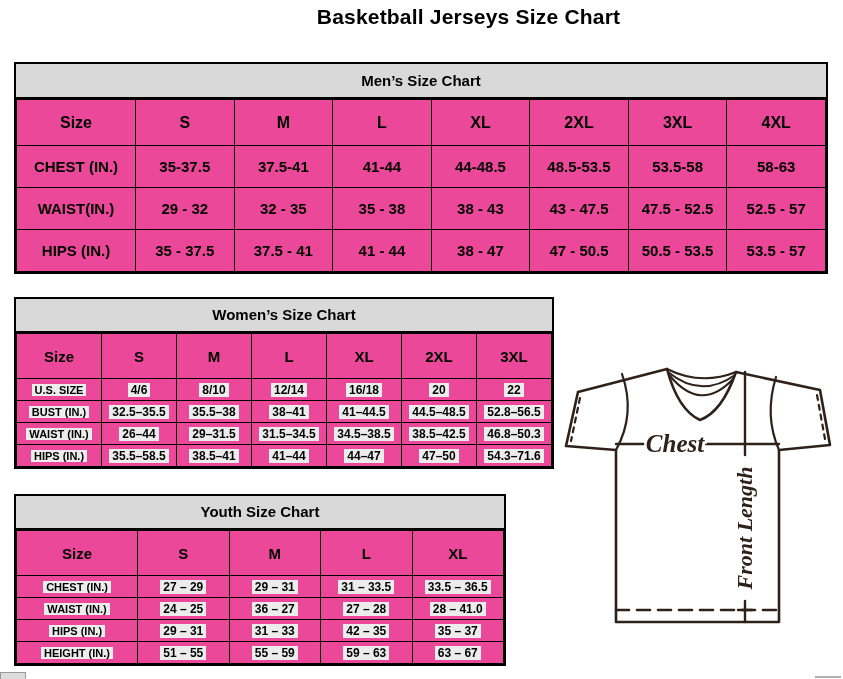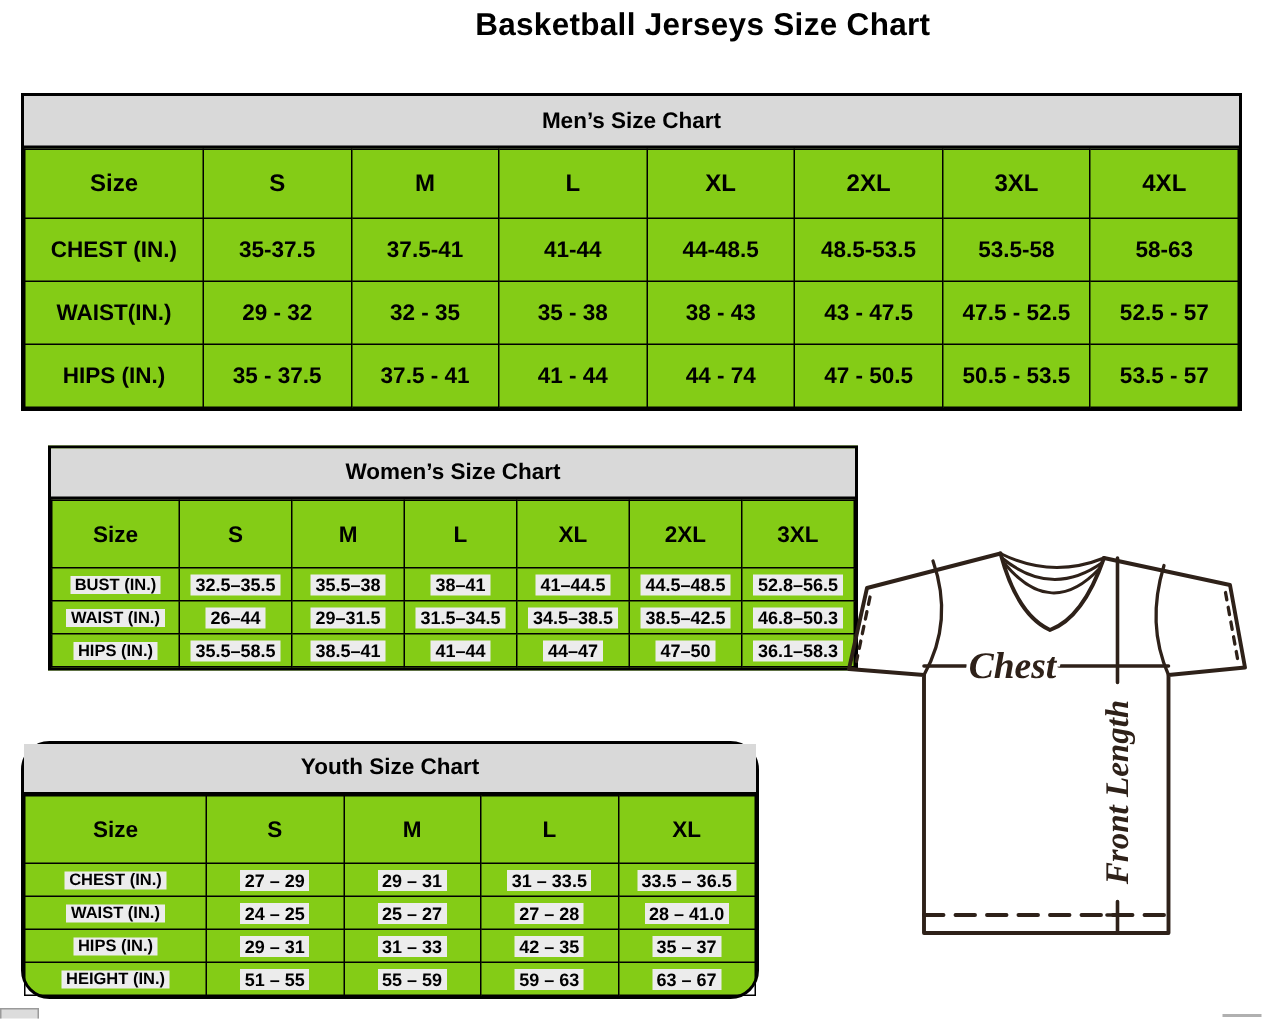--- a/index.html
+++ b/index.html
@@ -4,42 +4,42 @@
 <style>
   html,body{margin:0;padding:0;}
   body{
     width:843px;height:679px;position:relative;background:#ffffff;
     font-family:"Liberation Sans",sans-serif;color:#000;overflow:hidden;
   }
   .doc-title{
     position:absolute;top:5px;left:0;width:843px;text-align:center;
     font-size:21px;font-weight:bold;letter-spacing:0.2px;margin-left:47px;
   }
-  .chart{position:absolute;border:2px solid #000;background:#84cc16;}
+  .chart{position:absolute;border:2px solid #000;background:#ec4899;}
   .chart-title{
     background:#d9d9d9;border-bottom:2px solid #000;text-align:center;
     font-weight:bold;font-size:15px;
   }
   table{border-collapse:collapse;table-layout:fixed;width:100%;}
   th,td{border:1px solid #000;text-align:center;font-weight:bold;vertical-align:middle;padding:0;}
   
   #mens{left:14px;top:62px;width:810px;}
   #mens .chart-title{height:33px;line-height:33px;}
   #mens th{height:45px;font-size:16px;}
   #mens td{height:41px;font-size:15px;}
   #mens th:first-child{width:118px;}
   
-  #womens{left:32px;top:297px;width:536px;}
+  #womens{left:14px;top:297px;width:536px;}
   #womens .chart-title{height:32px;line-height:32px;}
   #womens th{height:44px;font-size:15px;}
   #womens td{height:21px;font-size:12px;}
   #womens th:first-child{width:84px;}
   #womens td:first-child{font-size:11px;}
   
-  #youth{left:14px;top:494px;width:488px;border-radius:19px;}
+  #youth{left:14px;top:494px;width:488px;}
   #youth .chart-title{height:32px;line-height:32px;}
   #youth th{height:44px;font-size:15px;}
   #youth td{height:21px;font-size:12px;}
   #youth th:first-child{width:120px;}
   #youth td:first-child{font-size:11px;}
   
   .lt td .hl{background:#ececec;padding:0 3px;}
   
   .diagram{position:absolute;left:558px;top:358px;width:286px;height:278px;text-align:right;}
   .diagram svg{display:block;}
@@ -95,21 +95,21 @@
           <td><span class="hl">38 - 43</span></td>
           <td><span class="hl">43 - 47.5</span></td>
           <td><span class="hl">47.5 - 52.5</span></td>
           <td><span class="hl">52.5 - 57</span></td>
         </tr>
         <tr>
           <td><span class="hl">HIPS (IN.)</span></td>
           <td><span class="hl">35 - 37.5</span></td>
           <td><span class="hl">37.5 - 41</span></td>
           <td><span class="hl">41 - 44</span></td>
-          <td><span class="hl">44 - 74</span></td>
+          <td><span class="hl">38 - 47</span></td>
           <td><span class="hl">47 - 50.5</span></td>
           <td><span class="hl">50.5 - 53.5</span></td>
           <td><span class="hl">53.5 - 57</span></td>
         </tr>
       </tbody>
     </table>
 </div>
 
 <div class="chart" id="womens">
   <div class="chart-title">Women’s Size Chart</div>
@@ -120,20 +120,29 @@
           <th>S</th>
           <th>M</th>
           <th>L</th>
           <th>XL</th>
           <th>2XL</th>
           <th>3XL</th>
         </tr>
       </thead>
       <tbody>
         <tr>
+          <td><span class="hl">U.S. SIZE</span></td>
+          <td><span class="hl">4/6</span></td>
+          <td><span class="hl">8/10</span></td>
+          <td><span class="hl">12/14</span></td>
+          <td><span class="hl">16/18</span></td>
+          <td><span class="hl">20</span></td>
+          <td><span class="hl">22</span></td>
+        </tr>
+        <tr>
           <td><span class="hl">BUST (IN.)</span></td>
           <td><span class="hl">32.5–35.5</span></td>
           <td><span class="hl">35.5–38</span></td>
           <td><span class="hl">38–41</span></td>
           <td><span class="hl">41–44.5</span></td>
           <td><span class="hl">44.5–48.5</span></td>
           <td><span class="hl">52.8–56.5</span></td>
         </tr>
         <tr>
           <td><span class="hl">WAIST (IN.)</span></td>
@@ -144,21 +153,21 @@
           <td><span class="hl">38.5–42.5</span></td>
           <td><span class="hl">46.8–50.3</span></td>
         </tr>
         <tr>
           <td><span class="hl">HIPS (IN.)</span></td>
           <td><span class="hl">35.5–58.5</span></td>
           <td><span class="hl">38.5–41</span></td>
           <td><span class="hl">41–44</span></td>
           <td><span class="hl">44–47</span></td>
           <td><span class="hl">47–50</span></td>
-          <td><span class="hl">36.1–58.3</span></td>
+          <td><span class="hl">54.3–71.6</span></td>
         </tr>
       </tbody>
     </table>
 </div>
 
 <div class="chart" id="youth">
   <div class="chart-title">Youth Size Chart</div>
   <table class="lt">
       <thead>
         <tr>
@@ -173,21 +182,21 @@
         <tr>
           <td><span class="hl">CHEST (IN.)</span></td>
           <td><span class="hl">27 – 29</span></td>
           <td><span class="hl">29 – 31</span></td>
           <td><span class="hl">31 – 33.5</span></td>
           <td><span class="hl">33.5 – 36.5</span></td>
         </tr>
         <tr>
           <td><span class="hl">WAIST (IN.)</span></td>
           <td><span class="hl">24 – 25</span></td>
-          <td><span class="hl">25 – 27</span></td>
+          <td><span class="hl">36 – 27</span></td>
           <td><span class="hl">27 – 28</span></td>
           <td><span class="hl">28 – 41.0</span></td>
         </tr>
         <tr>
           <td><span class="hl">HIPS (IN.)</span></td>
           <td><span class="hl">29 – 31</span></td>
           <td><span class="hl">31 – 33</span></td>
           <td><span class="hl">42 – 35</span></td>
           <td><span class="hl">35 – 37</span></td>
         </tr>

